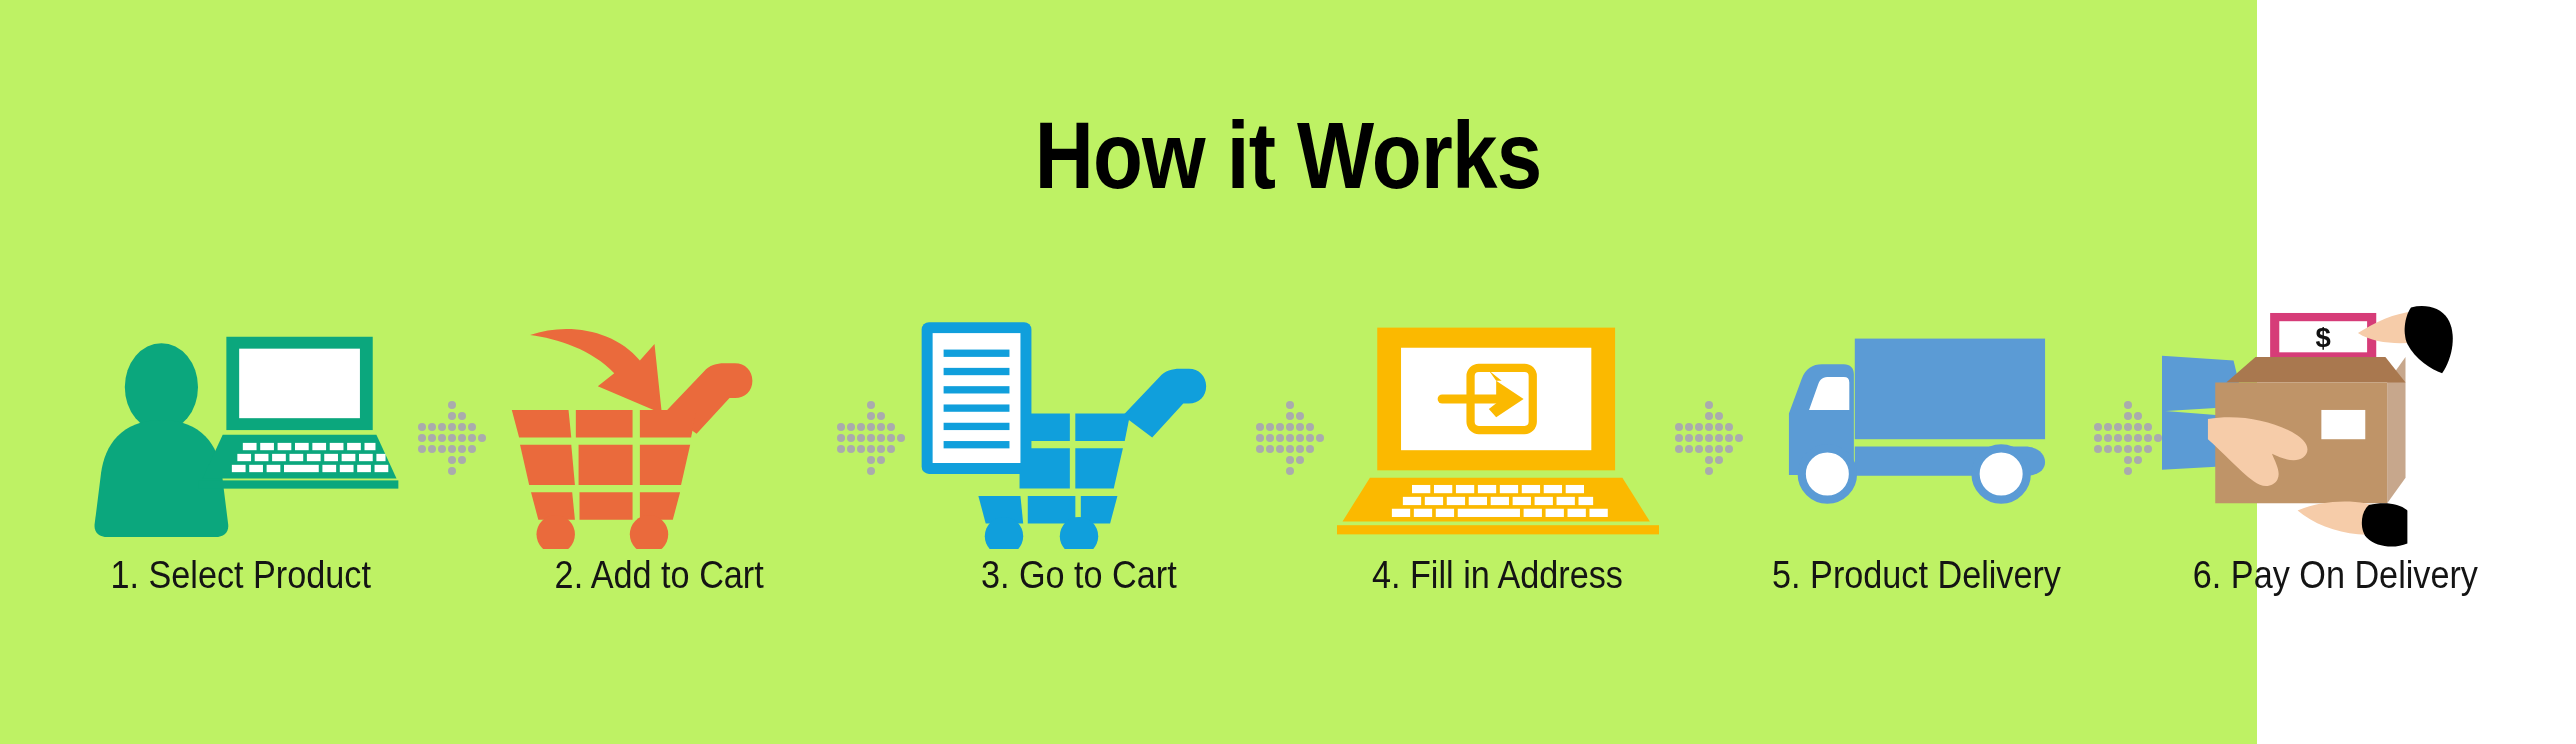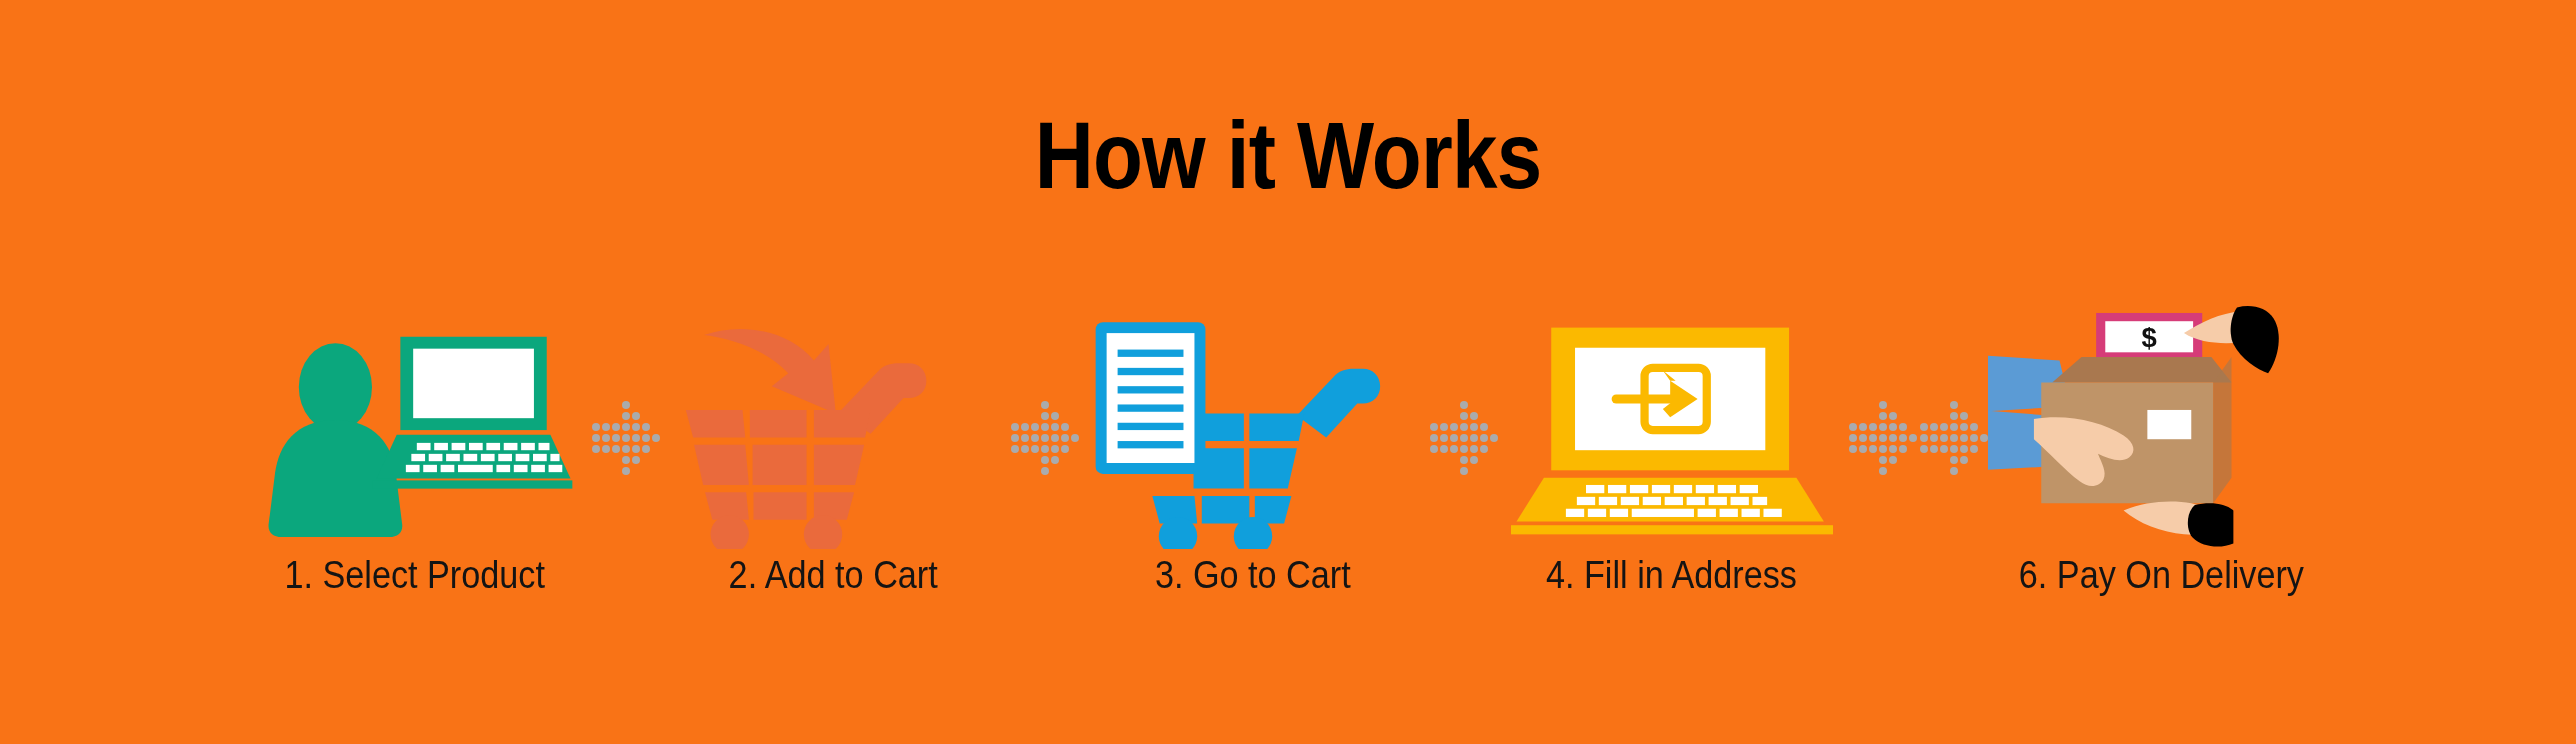--- a/index.html
+++ b/index.html
@@ -10,23 +10,23 @@
   body {
     width: 2576px;
     height: 745px;
     font-family: "Liberation Sans", sans-serif;
     overflow: hidden;
     position: relative;
   }
 
   #infographic {
     position: relative;
-    width: 2576px;
+    width: 2257px;
     height: 745px;
-    background: #f97316;
+    background: #bef264;
   }
 
   
   .title {
     position: absolute;
     top: 108px;
     left: 0;
     width: 2576px;
     text-align: center;
     font-family: "Liberation Sans Narrow", "Liberation Sans", sans-serif;
@@ -402,20 +402,40 @@
           <i style="left:20px;top:44px"></i>
           <i style="left:30px;top:44px"></i>
           <i style="left:40px;top:44px"></i>
           <i style="left:50px;top:44px"></i>
         <i style="left:30px;top:55px"></i>
           <i style="left:40px;top:55px"></i>
         <i style="left:30px;top:66px"></i>
       </div>
     </div>
 
+    <div class="step">
+      <div class="icon-box">
+        <svg class="icon-svg" width="348" height="247" viewBox="0 0 380 270" xmlns="http://www.w3.org/2000/svg">
+          <g fill="#5B9BD5">
+
+            <rect x="122" y="40" width="208" height="110"></rect>
+
+            <path d="M122 158 h186 c14 0 22 8 22 17 c0 9 -8 15 -22 15 h-186 z"></path>
+
+            <path d="M50 122 l14 -38 c4 -11 12 -16 22 -16 h24 c7 0 11 4 11 11 v110 h-71 z"></path>
+          </g>
+
+          <path d="M72 118 l10 -28 c2 -6 6 -8 12 -8 h16 c4 0 6 2 6 6 v30 z" fill="#ffffff"></path>
+
+          <circle cx="92" cy="188" r="28" fill="#ffffff" stroke="#5B9BD5" stroke-width="9"></circle>
+          <circle cx="282" cy="188" r="28" fill="#ffffff" stroke="#5B9BD5" stroke-width="9"></circle>
+        </svg>
+      </div>
+      <div class="step-label">5. Product Delivery</div>
+    </div>
 
     <div class="arrow-sep">
       <div class="arrow-grid">
         <i style="left:30px;top:0px"></i>
         <i style="left:30px;top:11px"></i>
           <i style="left:40px;top:11px"></i>
         <i style="left:0px;top:22px"></i>
           <i style="left:10px;top:22px"></i>
           <i style="left:20px;top:22px"></i>
           <i style="left:30px;top:22px"></i>

